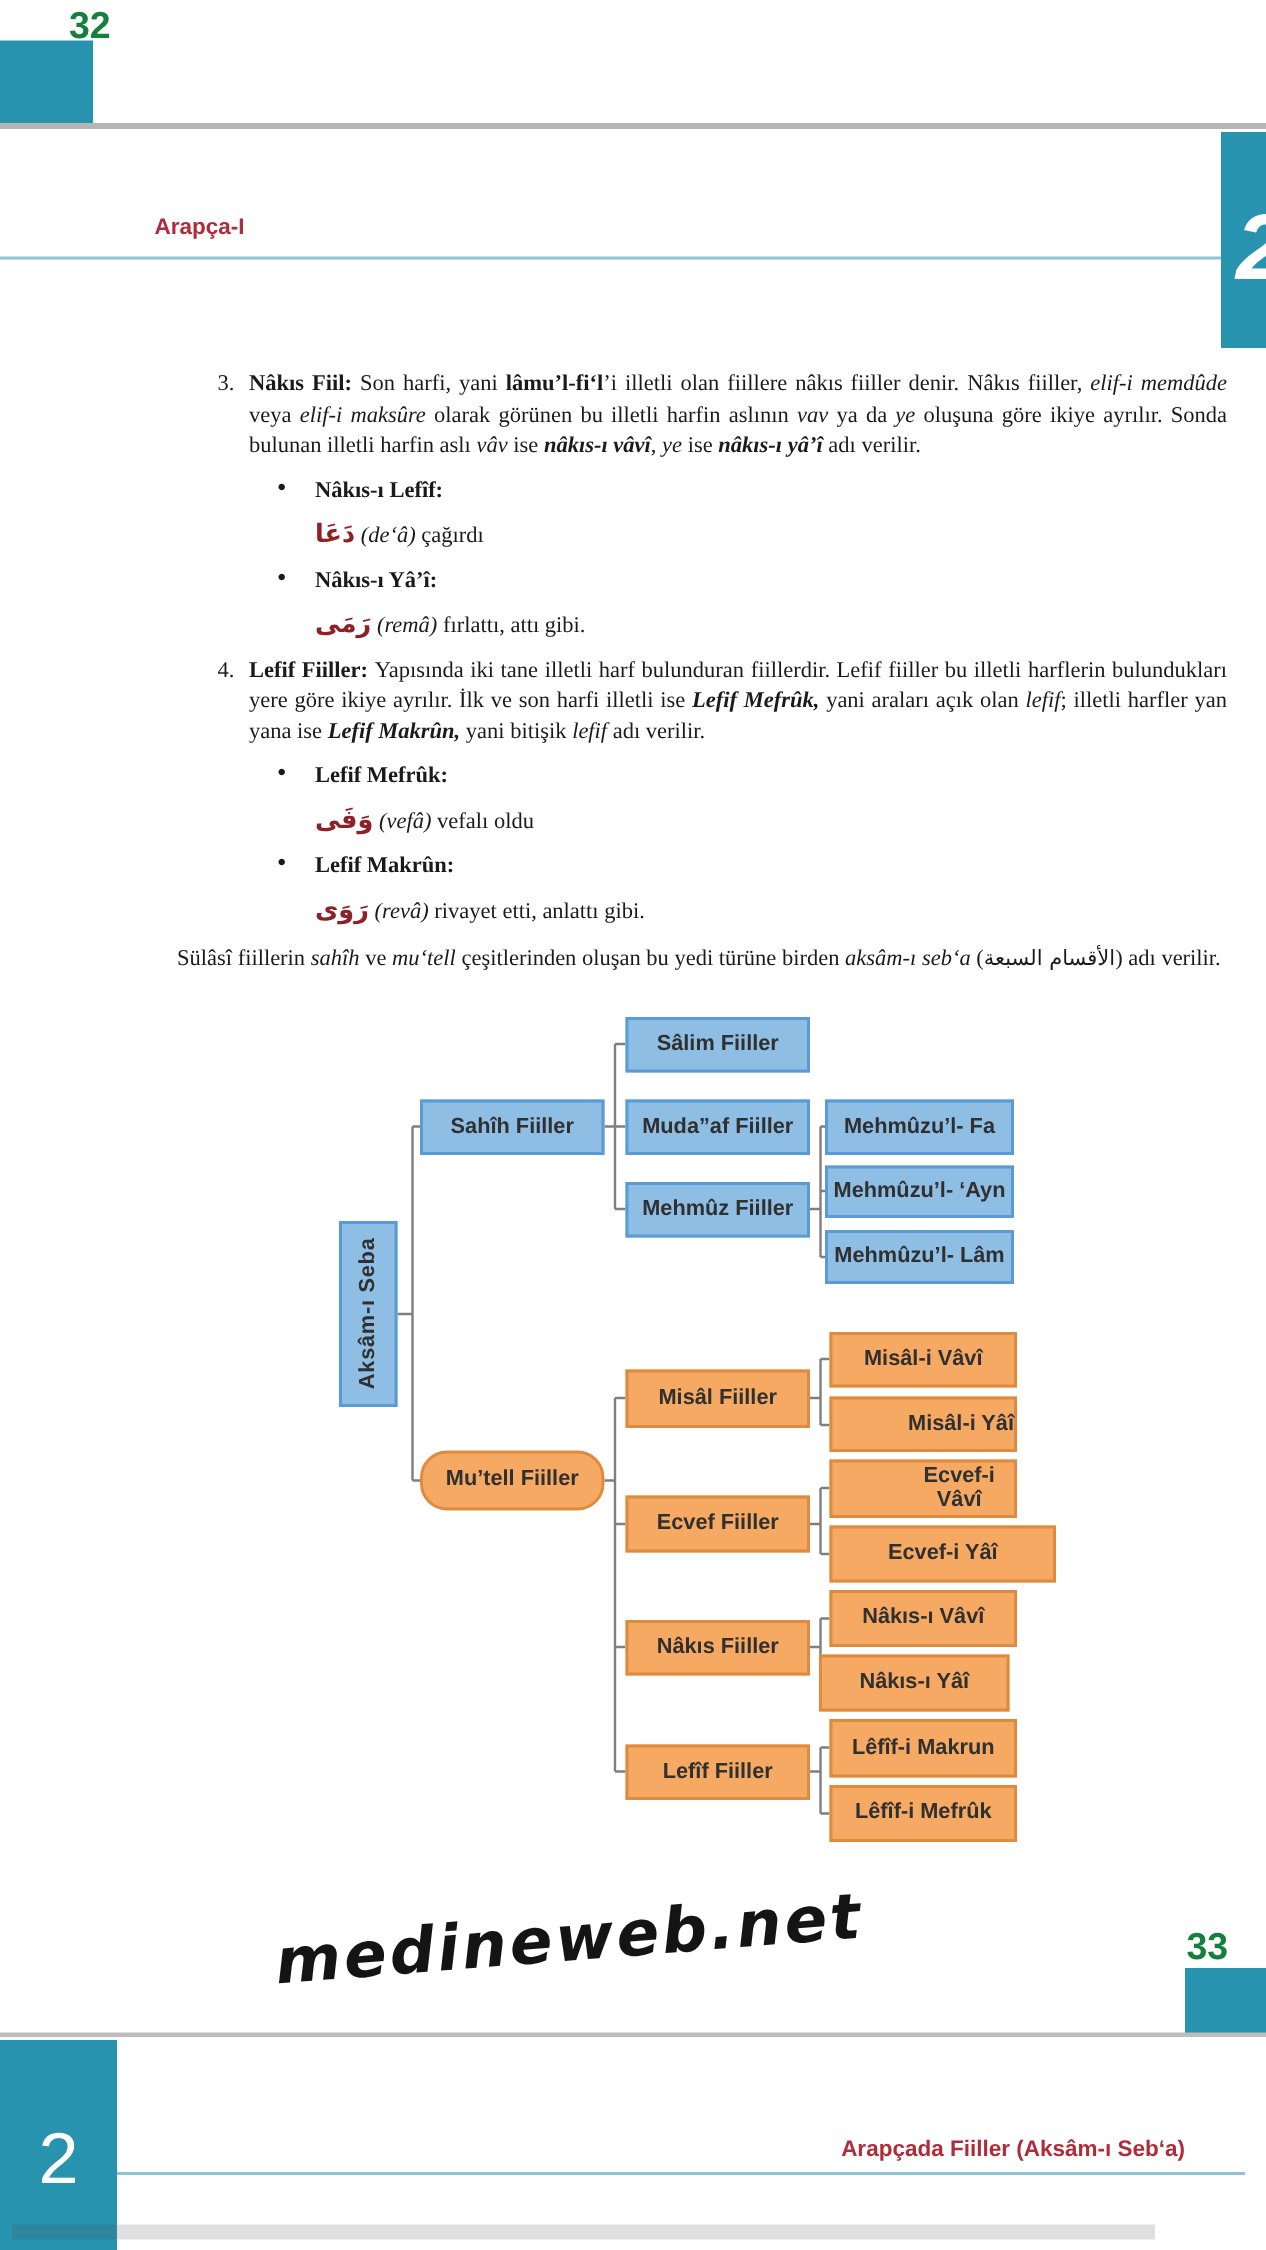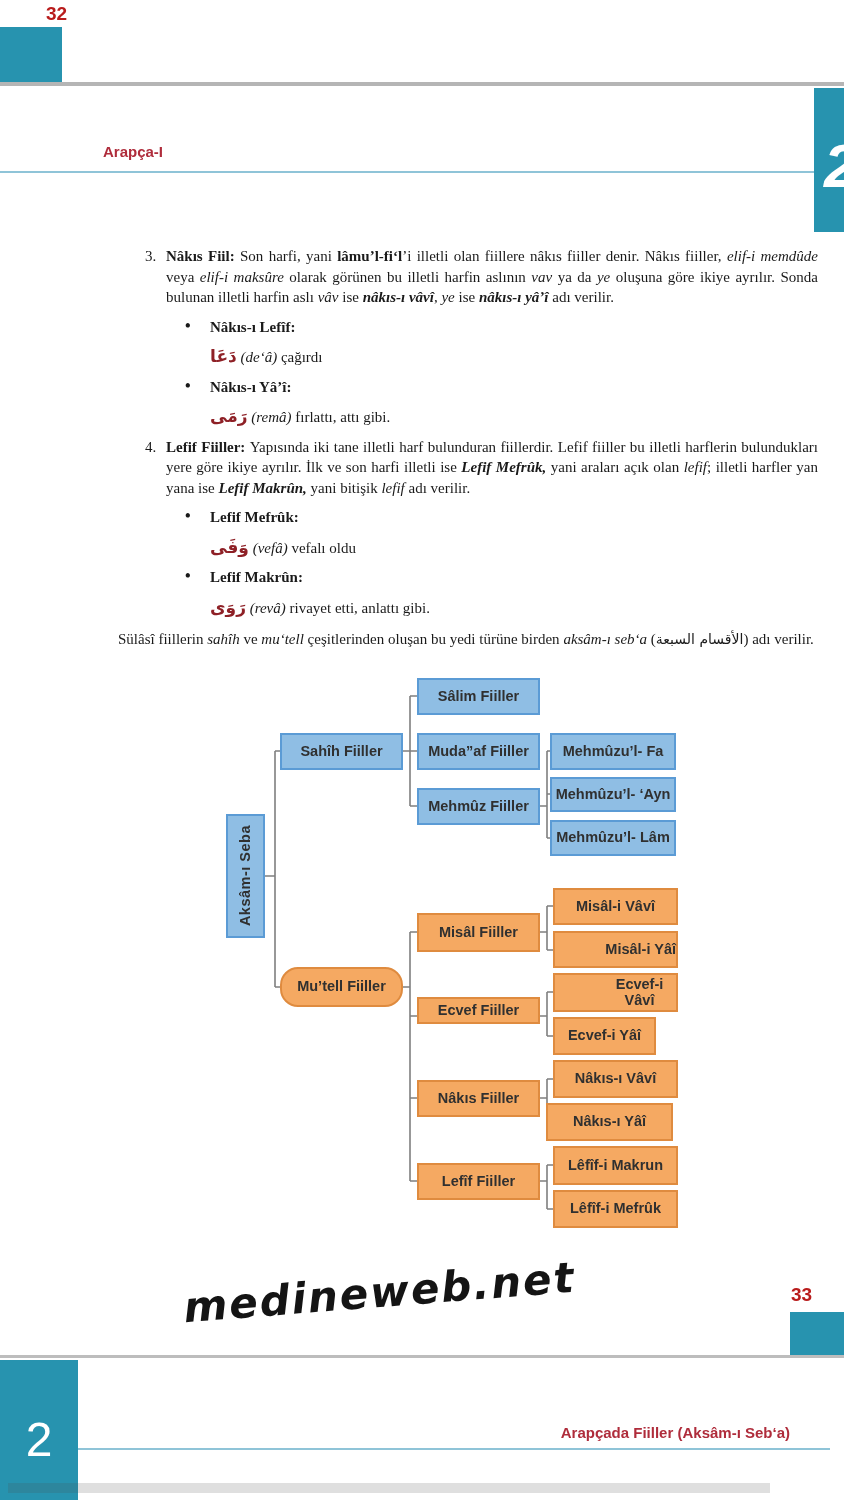--- a/index.html
+++ b/index.html
@@ -4,21 +4,21 @@
 <style>
   * { margin:0; padding:0; box-sizing:border-box; }
   body { background:#888; }
   .page {
     position:relative; width:844px; height:1500px; background:#ffffff;
     overflow:hidden; font-family:"Liberation Serif", serif; color:#1a1a1a;
     margin:0 auto;
   }
   
   .pgnum { position:absolute; font-family:"Liberation Sans",sans-serif;
-    color:#b91c1c; font-size:19px; font-weight:bold;text-align:right; }
+    color:#15803d; font-size:25px; font-weight:bold;text-align:right; }
   .pgnum-top { left:46px; top:3px; }
   .pgnum-bottom { left:791px; top:1284px; }
   .teal-box { position:absolute; background:#2793AF; }
   .tb-topleft { left:0; top:27px; width:62px; height:55px; }
   .tb-bottomright { left:790px; top:1312px; width:54px; height:45px; }
   .gray-rule { position:absolute; left:0; width:844px; height:4px; background:#b5b5b5; }
   .gr-top { top:82px; } .gr-bottom { top:1355px; height:3px; background:#bdbdbd; }
   .header-title { position:absolute; left:103px; top:143px;
     font-family:"Liberation Sans",sans-serif; font-weight:bold; font-size:15px; color:#AF2C3B; }
   .teal-line { position:absolute; height:2px; background:#8FC4D8; }
@@ -172,27 +172,27 @@
     </div>
   <div class="node orange" style="left:417px; top:913px; width:123px; height:39px;">
       <span>Misâl Fiiller</span>
     </div>
   <div class="node orange" style="left:553px; top:888px; width:125px; height:37px;">
       <span>Misâl-i Vâvî</span>
     </div>
   <div class="node orange" style="left:553px; top:931px; width:125px; height:37px;justify-content:flex-end;">
       <span>Misâl-i Yâî</span>
     </div>
-  <div class="node orange" style="left:417px; top:997px; width:123px; height:27px;">
+  <div class="node orange" style="left:417px; top:997px; width:123px; height:38px;">
       <span>Ecvef Fiiller</span>
     </div>
   <div class="node orange" style="left:553px; top:973px; width:125px; height:39px;padding-left:48px;">
       <span>Ecvef-i Vâvî</span>
     </div>
-  <div class="node orange" style="left:553px; top:1017px; width:103px; height:38px;">
+  <div class="node orange" style="left:553px; top:1017px; width:151px; height:38px;">
       <span>Ecvef-i Yâî</span>
     </div>
   <div class="node orange" style="left:417px; top:1080px; width:123px; height:37px;">
       <span>Nâkıs Fiiller</span>
     </div>
   <div class="node orange" style="left:553px; top:1060px; width:125px; height:38px;">
       <span>Nâkıs-ı Vâvî</span>
     </div>
   <div class="node orange" style="left:546px; top:1103px; width:127px; height:38px;">
       <span>Nâkıs-ı Yâî</span>

